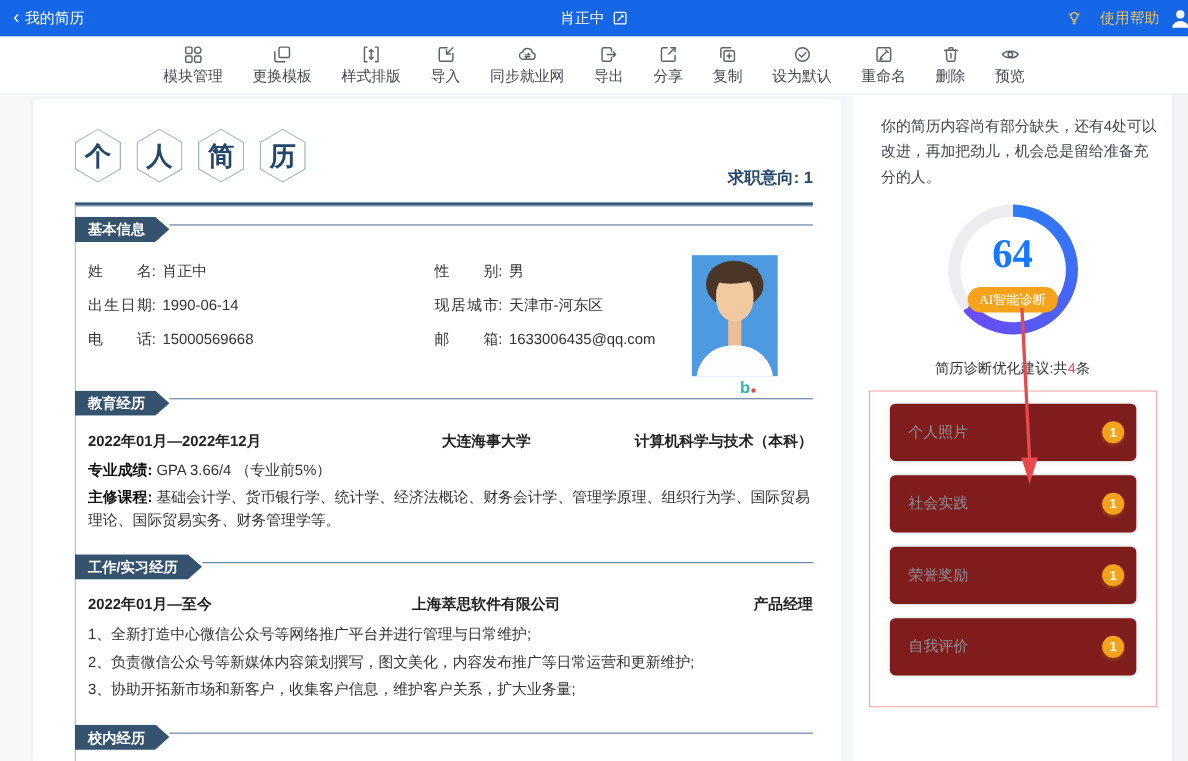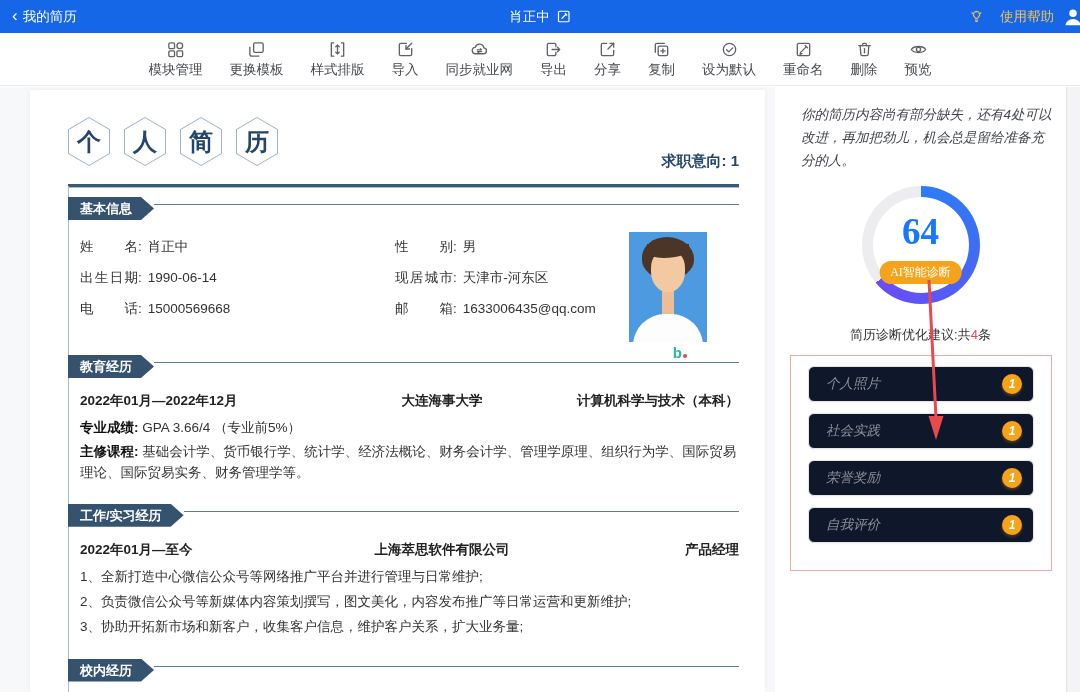--- a/index.html
+++ b/index.html
@@ -59,33 +59,33 @@
   .row3 .c1 { width:255px; }
   .row3 .c2 { flex:1; text-align:center; }
   .row3 .c3 { width:190px; text-align:right; }
 
   .ln { padding:8px 0 0 12px; font-size:13.5px; color:#333; line-height:1.5; }
   .ln .lb { font-weight:700; color:#111; }
   .sec-foot { height:12px; }
 
   
   .panel { position:absolute; left:775px; top:0; width:291px; bottom:0; background:#fff; }
-  .intro { margin:16px 12px 0 26px; font-size:13.5px; color:#40444b; line-height:1.72;font-style:italic; }
+  .intro { margin:16px 12px 0 26px; font-size:13.5px; color:#40444b; line-height:1.72; }
   .donut-wrap { position:relative; margin-top:13px; display:flex; justify-content:center; }
   .donut { position:relative; width:118px; height:118px; border-radius:50%;
            background:conic-gradient(#2e7cf6 0deg, #3a70f6 80deg, #5b57f6 170deg, #6b4bf5 230deg, #ededef 230deg 360deg);font-family:Liberation Serif, serif; }
   .donut::before { content:""; position:absolute; inset:11px; background:#fff; border-radius:50%; }
   .score { position:absolute; top:24px; left:0; right:0; text-align:center; font-size:37px; font-weight:800; color:#1677ff; }
   .ai-badge { position:absolute; bottom:20px; left:50%; transform:translateX(-50%); background:#f5a31a; color:#fff; font-size:12px; white-space:nowrap; padding:3px 11px; border-radius:12px; z-index:2; }
   .suggest-line { margin-top:22px; text-align:center; font-size:13px; color:#333; }
   .suggest-line .red { color:#e8494d; }
   .arrow-svg { position:absolute; left:147px; top:191px; z-index:3; pointer-events:none; }
   .sug-box { margin:11px 14px 0 15px; border:1px solid #f0a9a9; padding:10px 17px 27px 17px; display:flex; flex-direction:column; gap:11px; background:#fff; }
-  .sug-card { height:36px; background:#0f172a; border:1px solid #e6e6e6; border-radius:6px; box-shadow:0 1px 3px rgba(0,0,0,.04);
-              display:flex; align-items:center; justify-content:space-between; padding:0 11px 0 17px; font-size:13.5px; color:#8c909a; cursor:pointer;font-style:italic; }
+  .sug-card { height:54px; background:#7f1d1d; border:1px solid #e6e6e6; border-radius:6px; box-shadow:0 1px 3px rgba(0,0,0,.04);
+              display:flex; align-items:center; justify-content:space-between; padding:0 11px 0 17px; font-size:13.5px; color:#8c909a; cursor:pointer; }
   .cnt-badge { width:20px; height:20px; border-radius:50%; background:#f5a31a; color:#fff; font-size:12px; font-weight:700; display:flex; align-items:center; justify-content:center; box-shadow:0 2px 3px rgba(200,130,0,.35); }
 
   .scrollstrip { position:absolute; right:0; top:0; bottom:0; width:14px; background:#f4f4f6; border-left:1px solid #e4e4e7; }
 </style>
 </head>
 <body>
 
 <div class="app">
 
   <header class="topbar">

